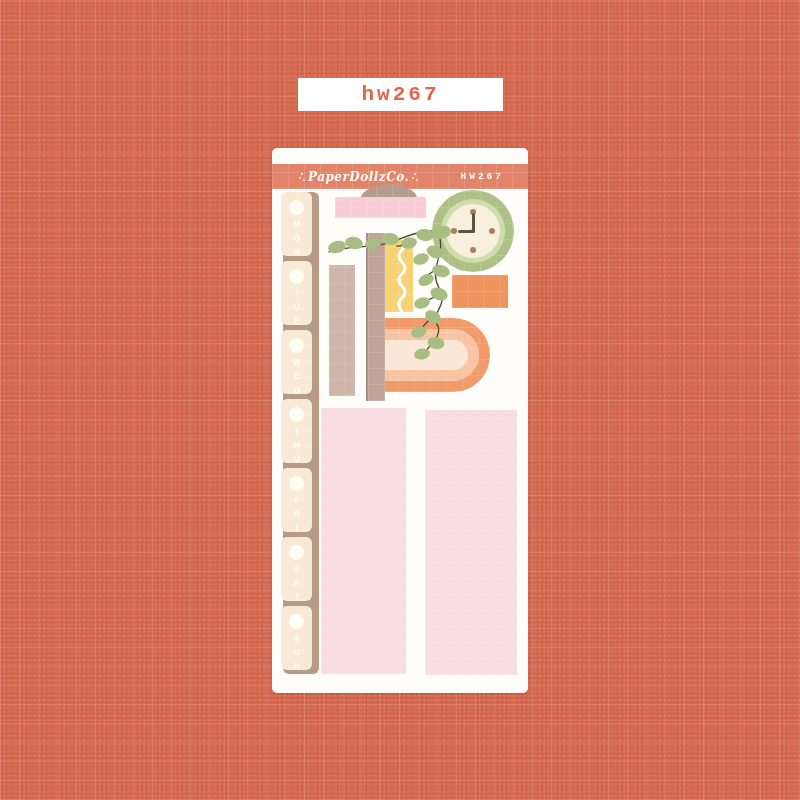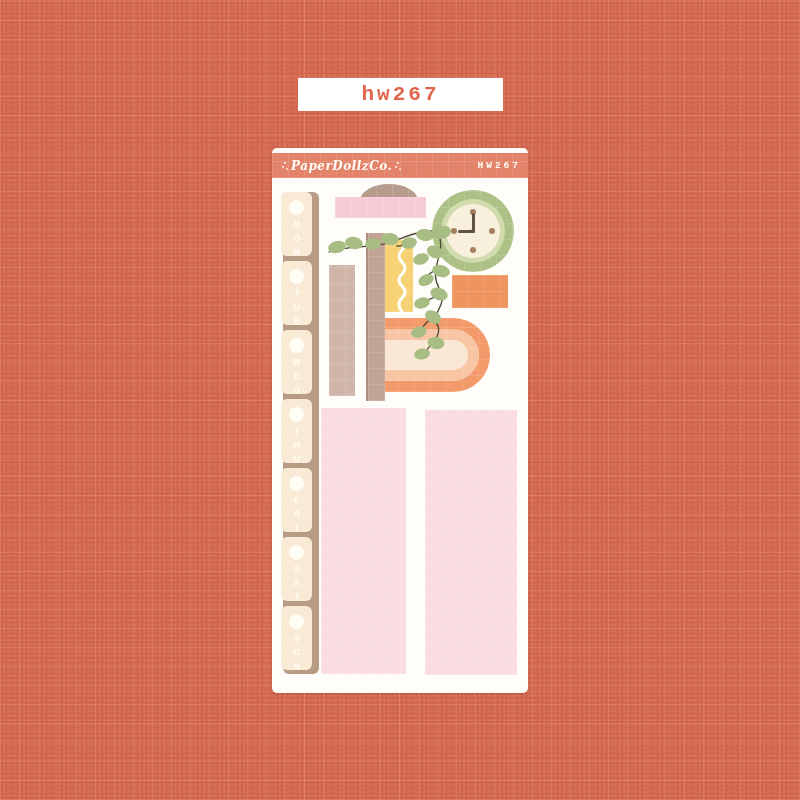--- a/index.html
+++ b/index.html
@@ -29,23 +29,23 @@
     font-family:"Liberation Mono","DejaVu Sans Mono",monospace;
     font-weight:bold;font-size:21px;letter-spacing:3px;color:#e0664c;
   }
   
   .sheet{
     position:absolute;left:272px;top:148px;width:256px;height:545px;
     background:#fffdfa;border-radius:5px;overflow:hidden;
     box-shadow:0 1px 3px rgba(90,25,10,0.18);
   }
   .sheet-header{
-    position:absolute;left:0;top:5px;width:100%;height:25px;
+    position:absolute;left:0;top:16px;width:100%;height:25px;
     background-color:#e2836a;display:flex;align-items:center;justify-content:space-between;
-    box-sizing:border-box;padding:0 7px;
+    box-sizing:border-box;padding:0 24px;
   }
   .brand{
     color:#fffdf6;font-family:"DejaVu Serif",serif;font-style:italic;font-weight:bold;
     font-size:12px;letter-spacing:0.5px;white-space:nowrap;
   }
   .sparkle{position:relative;display:inline-block;width:6px;height:10px;margin:0 3px;}
   .sparkle::before{
     content:"";position:absolute;left:2px;top:2px;width:2px;height:2px;border-radius:50%;
     background:#fffdf6;box-shadow:-2px 4px 0 0 #fffdf6,2px 6px 0 0 rgba(255,253,246,0.8);
   }

